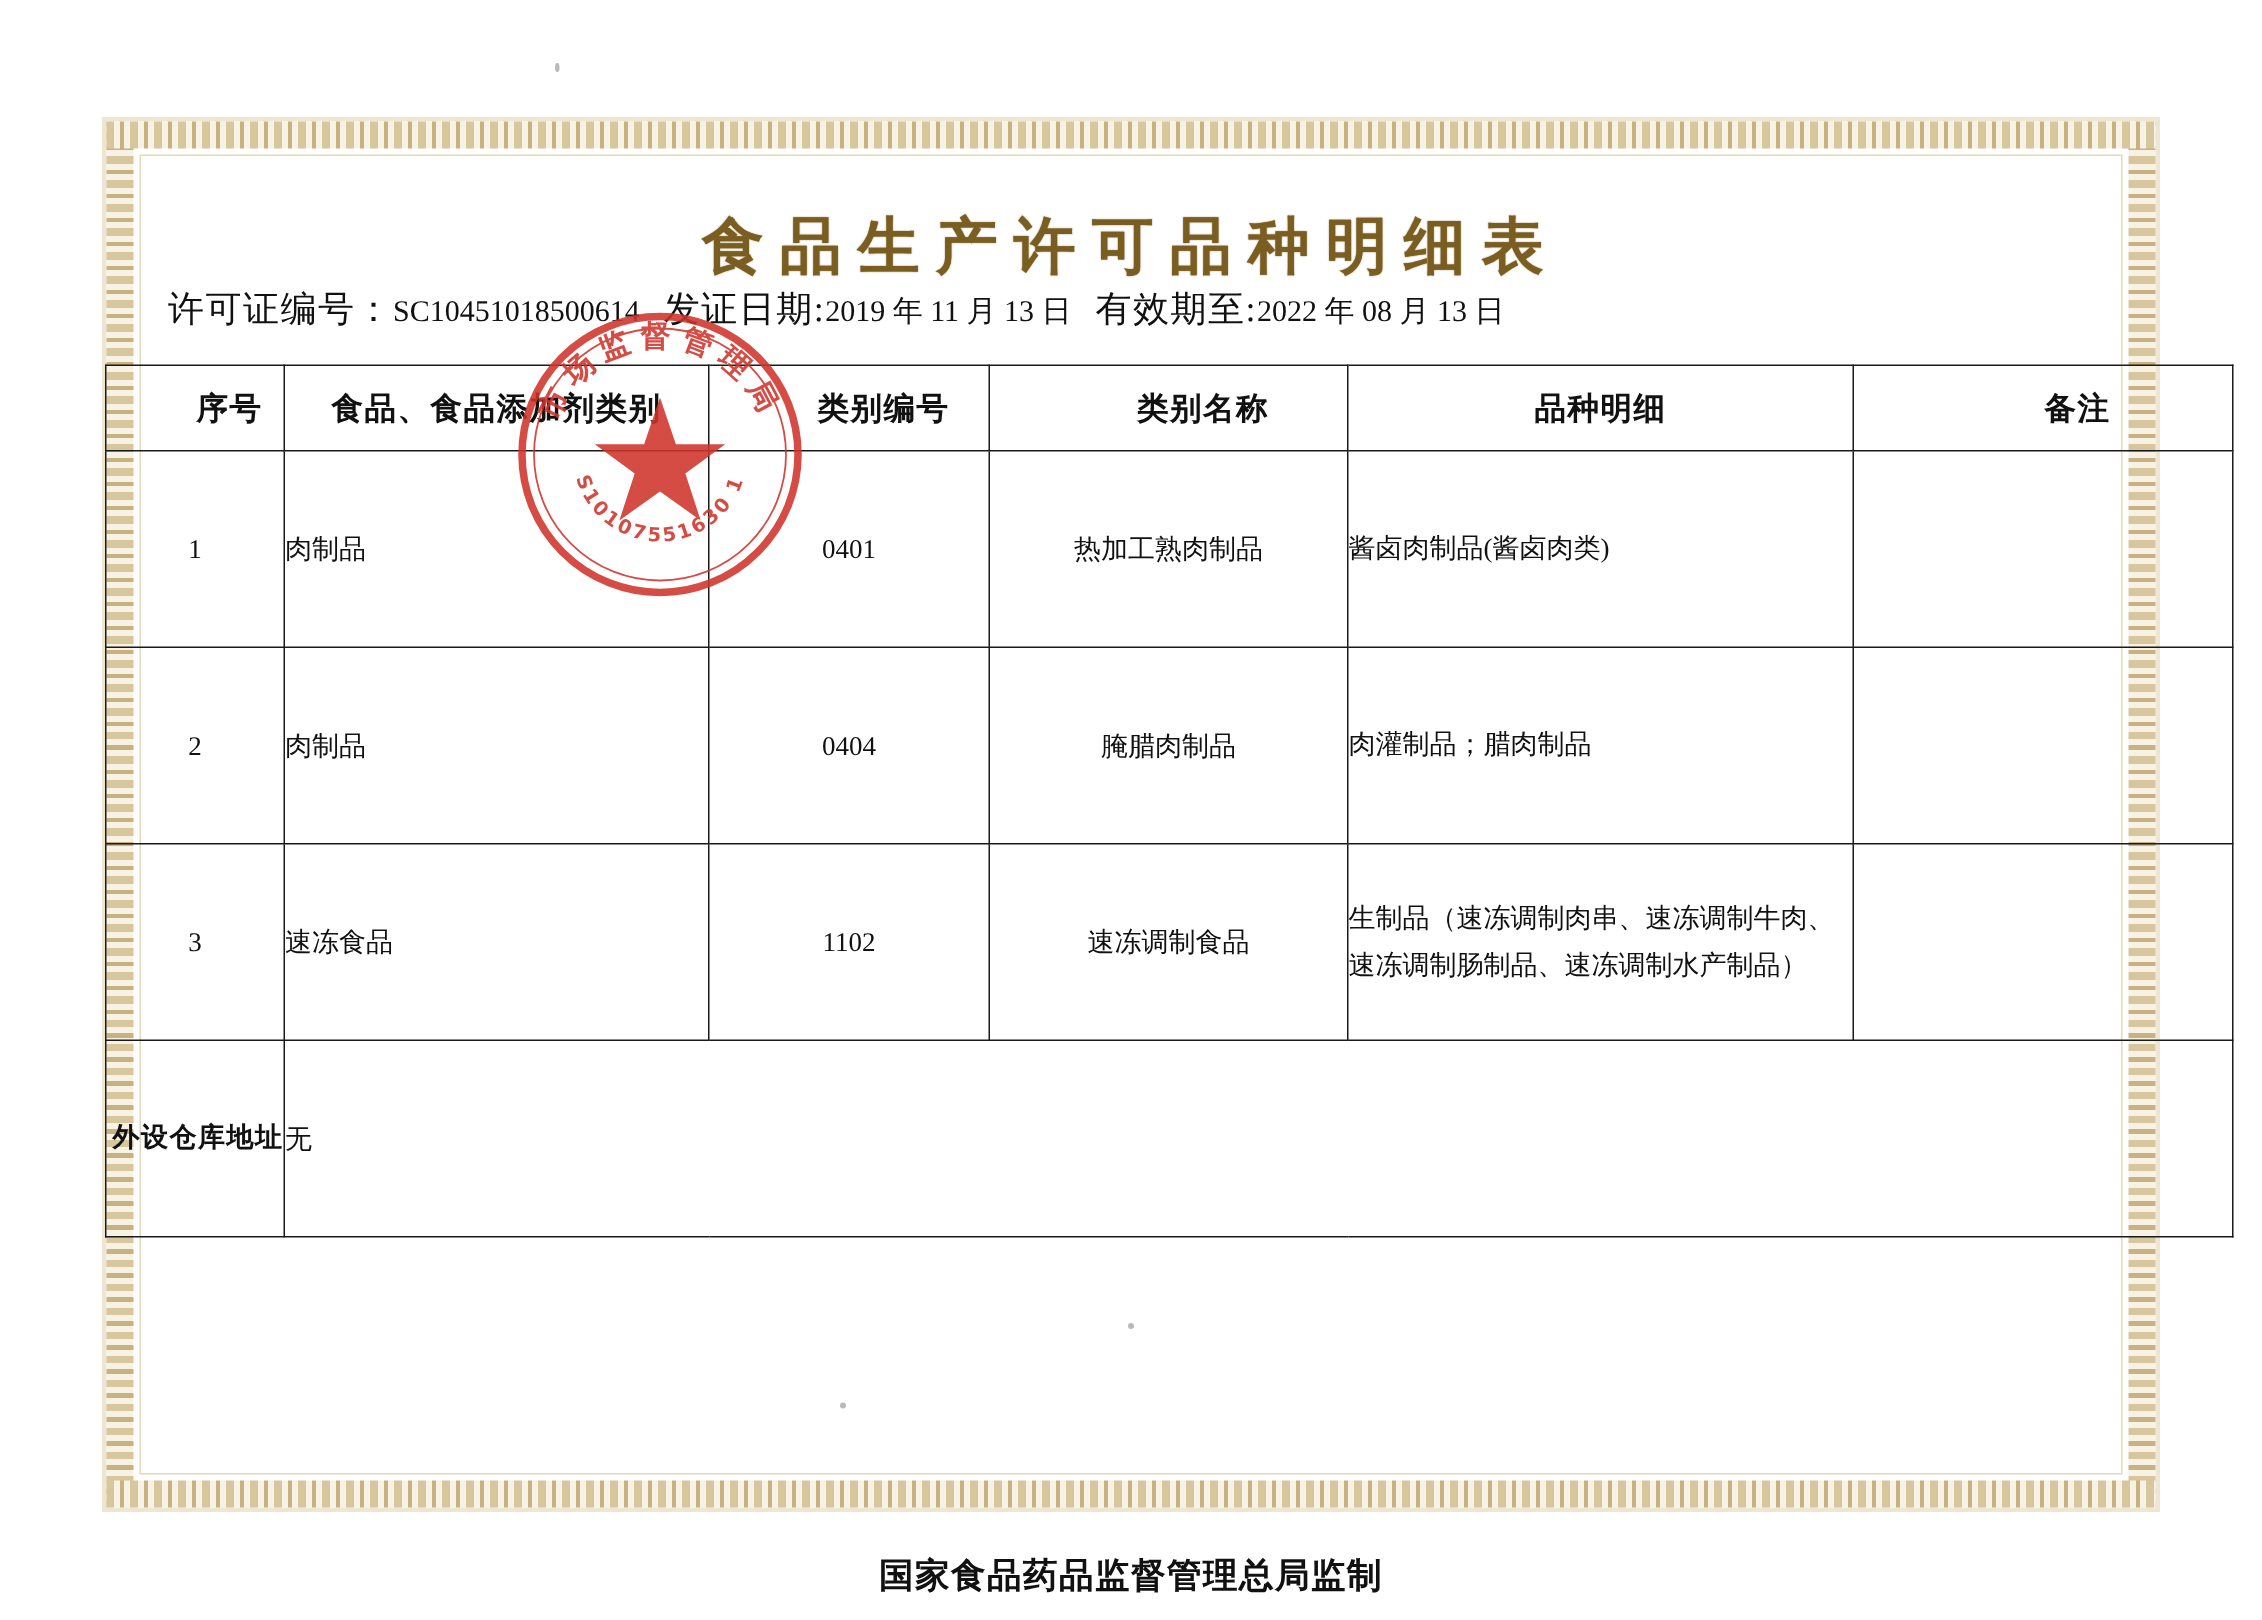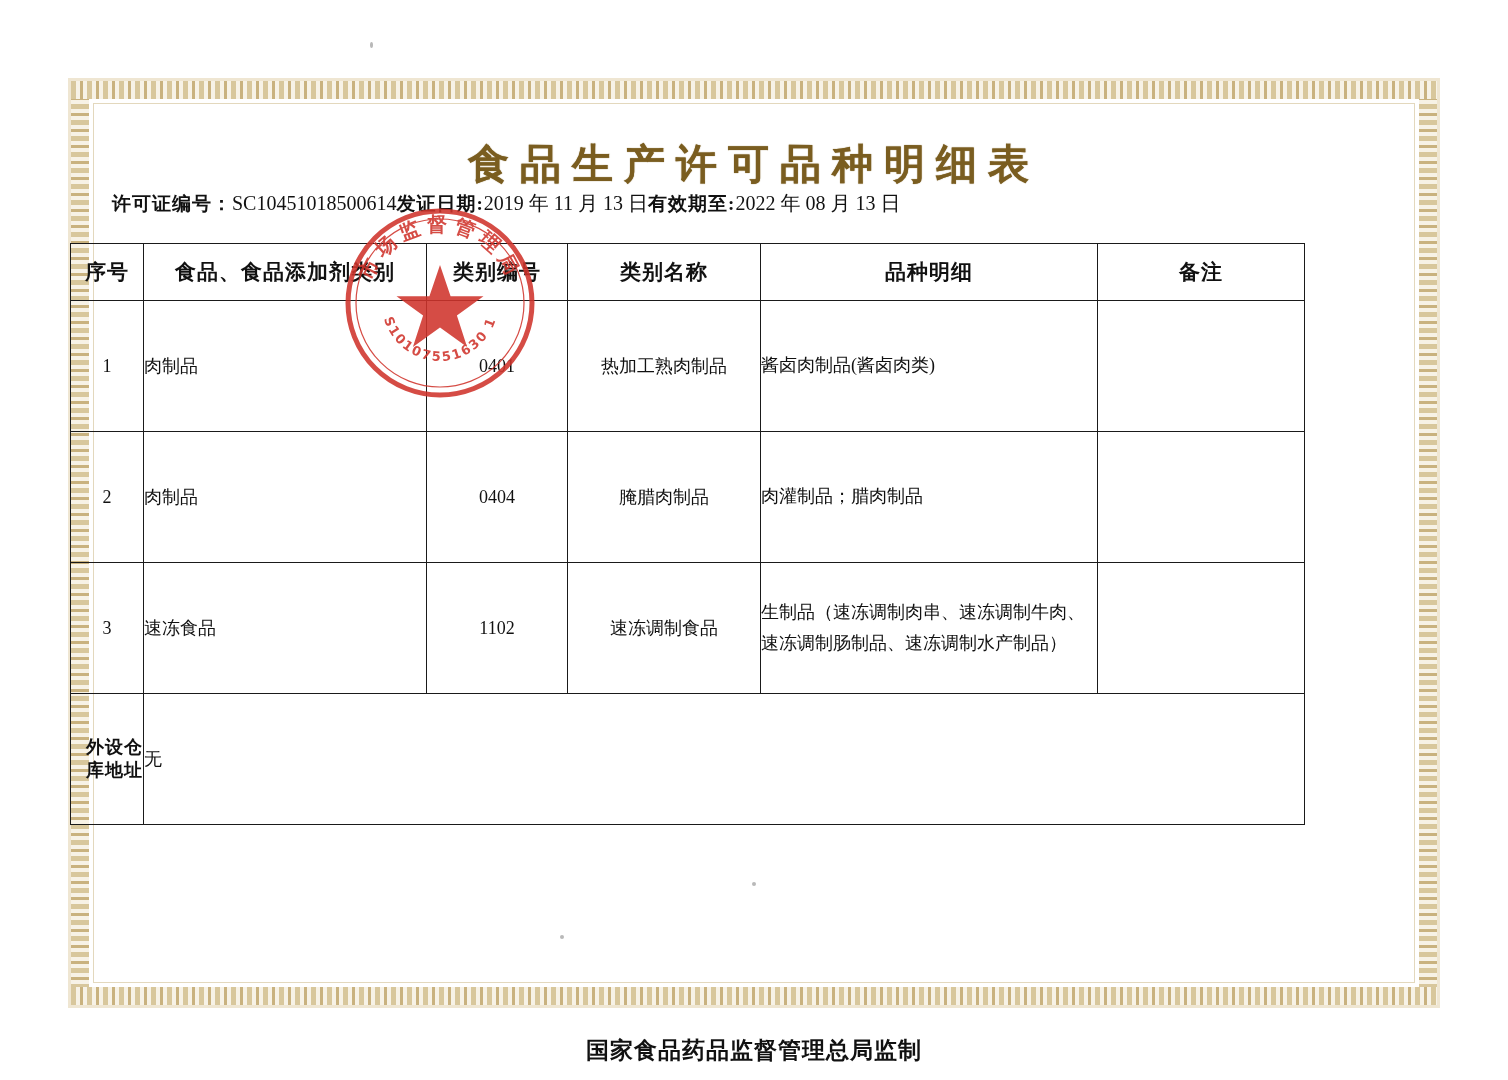--- a/index.html
+++ b/index.html
@@ -93,30 +93,30 @@
   .meta-line {
     position: absolute;
     left: 112px;
     top: 190px;
     width: 1200px;
     font-size: 20px;
     white-space: nowrap;
     color: #111;
   }
   .meta-line .label {
-    font-size: 19px;
-    letter-spacing: 1px;
-    font-weight: bold;
+    font-size: 24px;
+    letter-spacing: 1px;
   }
   .meta-line .value {
     font-family: "Liberation Serif", serif;
     font-size: 20px;
     margin-top: 42px;
   }
   .meta-line .seg {
+    margin-left: 16px;
   }
 
   
   table.detail {
     position: absolute;
     left: 70px;
     top: 243px;
     width: 1228px;
     border-collapse: collapse;
     table-layout: fixed;
@@ -125,20 +125,21 @@
     border: 1.6px solid #1a1a1a;
     padding: 0;
     vertical-align: middle;
   }
   table.detail thead th {
     height: 56px;
     font-size: 21px;
     font-weight: bold;
     text-align: center;
     letter-spacing: 1px;
+    padding-left: 46px;
   }
   table.detail tbody td {
     height: 130px;
     font-size: 18px;
   }
   .c-idx   { width: 72px;  text-align: center; }
   .c-cat   { width: 282px; padding-left: 16px; }
   .c-code  { width: 140px; text-align: center; }
   .c-name  { width: 192px; text-align: center; }
   .c-detail{ width: 336px; padding-left: 14px; line-height: 1.75; }

